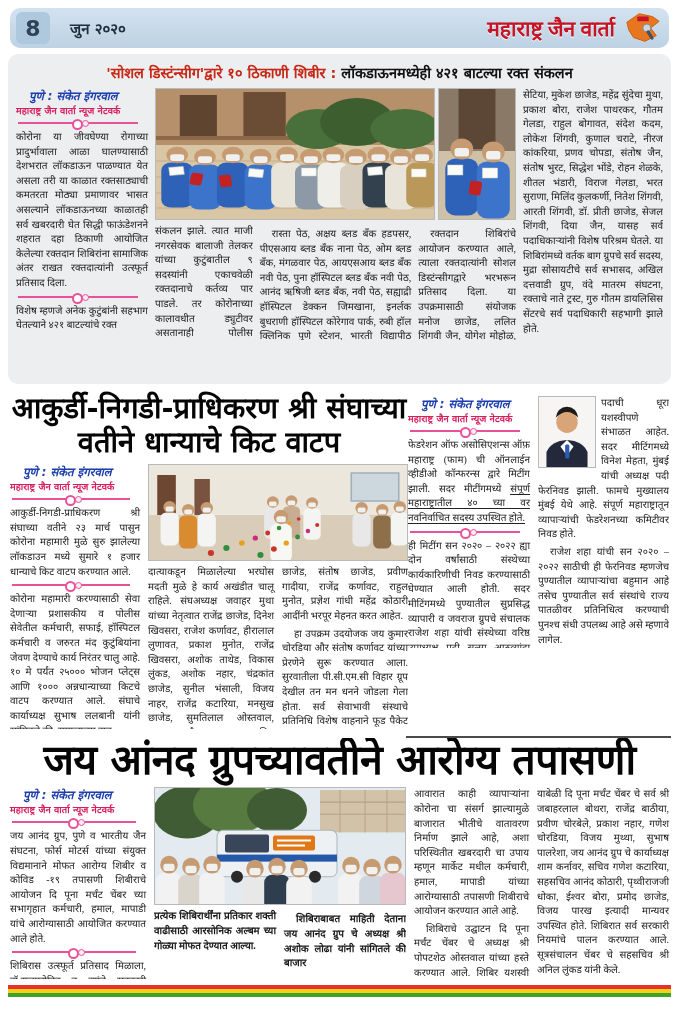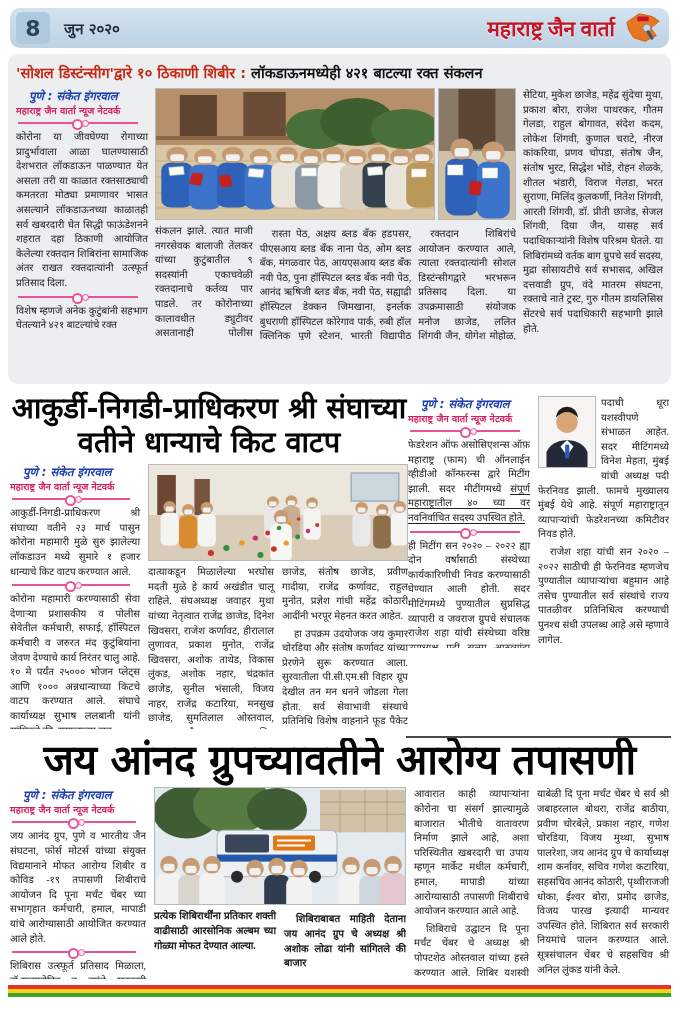--- a/index.html
+++ b/index.html
@@ -9,29 +9,29 @@
     font-family:"Liberation Serif","DejaVu Serif",serif; color:#1b1b1b;
   }
   .page { width:679px; height:1024px; padding:6px 8px 0 8px; }
 
   
   .hdr { display:flex; align-items:center; height:40px; margin:2px 2px 6px 2px;
          background:linear-gradient(#d3e2ef,#bdd2e4); border-radius:10px; padding:0 6px; }
   .pagenum { width:34px; height:32px; background:#aec8de; border-radius:6px;
              display:flex; align-items:center; justify-content:center;
              font:bold 22px "DejaVu Sans",sans-serif; color:#2e4356; }
-  .issue-date { font:bold 15px "DejaVu Sans",sans-serif; color:#20303d; margin-left:14px; }
+  .issue-date { font:bold 15px "DejaVu Sans",sans-serif; color:#20303d; margin-left:20px; }
   .hdr-spacer { flex:1; }
   .paper-name { font:bold 21px "Liberation Serif","DejaVu Serif",serif; color:#c41425;
                 text-shadow:0 1px 0 #ffffff; margin-right:8px; }
   .logo-box { width:40px; height:38px; }
 
   
   section { overflow:hidden; }
-  .kicker { text-align:left; font:bold 14.5px "DejaVu Sans",sans-serif; padding:6px 0 2px 0; }
+  .kicker { text-align:center; font:bold 14.5px "DejaVu Sans",sans-serif; padding:6px 0 2px 0; }
   .kicker .red { color:#c62815; }
   .kicker .blk { color:#111; }
   h1.head1 { text-align:center; font:800 39px "DejaVu Sans",sans-serif; color:#050505;
              line-height:1.12; letter-spacing:-.5px; }
   .byline { color:#1d3fae; font:bold italic 11.5px "DejaVu Sans",sans-serif;margin-left:13px; }
   .agency { color:#d61f5e; font:bold 9.5px "DejaVu Sans",sans-serif; margin-top:1px; }
   .orn { position:relative; height:2px; background:#e9519a; margin:5px 10px 6px 2px; }
   .orn::before { content:""; position:absolute; left:45%; top:-3px; width:7px; height:7px;
                  background:#fff; border:2px solid #e9519a; border-radius:50%; }
   .orn::after  { content:""; position:absolute; left:45%; margin-left:10px; top:-2px; width:5px; height:5px;

